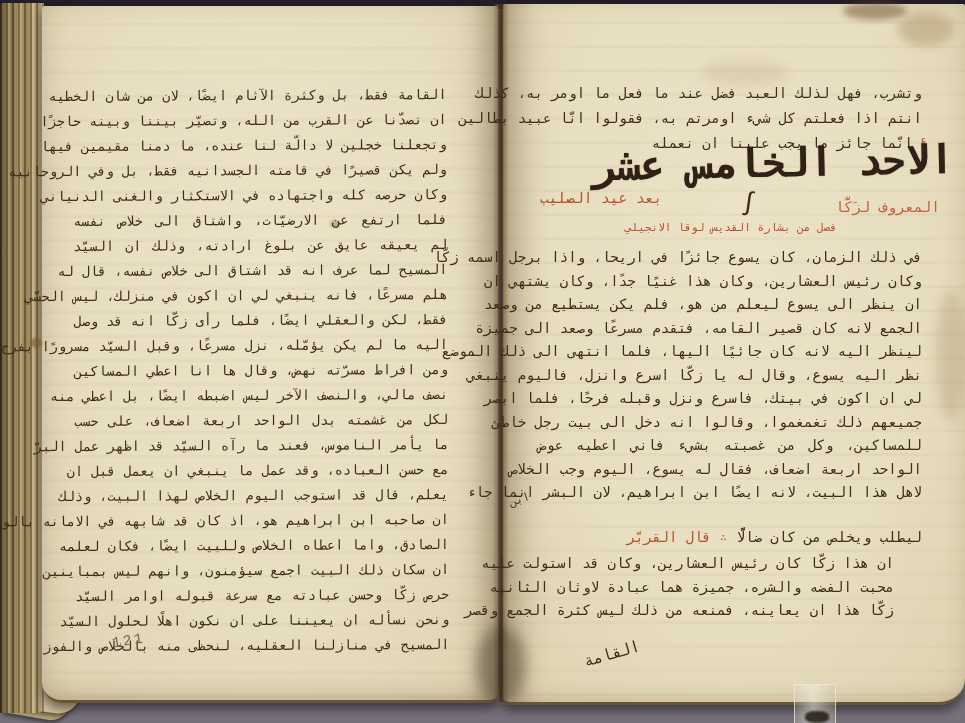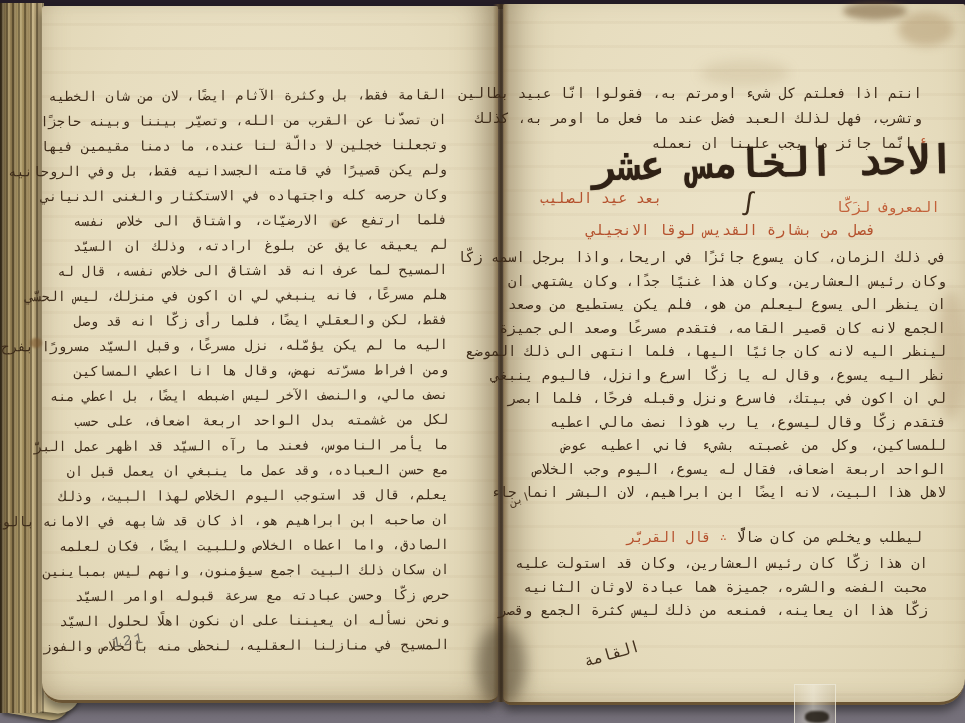--- a/index.html
+++ b/index.html
@@ -57,28 +57,28 @@
   .title{position:absolute;left:560px;top:138px;width:394px;direction:rtl;text-align:right;
     font-size:40px;line-height:58px;font-weight:bold;color:#2f2115;transform:rotate(-1.2deg);
     text-shadow:0 0 1px rgba(40,25,10,.6);white-space:nowrap;}
   .rubric-row{position:absolute;left:540px;top:182px;width:400px;direction:rtl;display:flex;
     justify-content:space-between;align-items:flex-start;}
   .rubric{color:#b5522e;font-size:14.5px;white-space:nowrap;}
   .r-right{transform:translateY(-2px);color:#c2613a;margin-top:19px;}
   .r-left{transform:translateY(8px);}
   .orn-black{color:#3e2c1a;font-size:26px;transform:translateY(6px) rotate(8deg);}
   .rubric-center{position:absolute;left:540px;top:221px;width:382px;direction:rtl;text-align:center;
-    color:#b5522e;font-size:15px;white-space:nowrap;}
+    color:#b5522e;font-size:11px;white-space:nowrap;}
 
-  .quote{position:absolute;left:538px;top:247px;width:384px;margin-left:24px;}
+  .quote{position:absolute;left:538px;top:247px;width:384px;}
   .divider-line{position:absolute;left:538px;top:529px;width:384px;direction:rtl;display:flex;
     align-items:center;gap:9px;font-size:14px;color:#3e2c1a;white-space:nowrap;}
   .divider-line .red{color:#b5522e;}
   .orn-red{color:#b5522e;font-size:11px;letter-spacing:1px;}
-  .commentary{position:absolute;left:544px;top:553px;width:384px;}
+  .commentary{position:absolute;left:510px;top:553px;width:384px;}
 
   .margin-note{position:absolute;left:509px;top:492px;font-size:11.5px;color:#4a3620;
     transform:rotate(-18deg);direction:rtl;}
   .catchword{position:absolute;left:583px;top:644px;font-size:16px;color:#43311d;
     transform:rotate(-16deg);direction:rtl;white-space:nowrap;}
   .page-number{position:absolute;left:112px;top:633px;font-size:15px;color:#6f6a60;
     transform:rotate(-9deg);letter-spacing:2px;}
 
   .strap{position:absolute;left:794px;top:684px;width:40px;height:39px;
     background:linear-gradient(90deg,rgba(225,218,200,.22),rgba(242,238,224,.55) 45%,rgba(200,192,172,.28));
@@ -130,22 +130,22 @@
       <div class="line-l">ان صاحبه ابن ابراهيم هو، اذ كان قد شابهه في الامانه بالوعد</div>
       <div class="line-l">الصادق، واما اعطاه الخلاص وللبيت ايضًا، فكان لعلمه</div>
       <div class="line-l">ان سكان ذلك البيت اجمع سيؤمنون، وانهم ليس بمباينين</div>
       <div class="line-l">حرص زكّا وحسن عبادته مع سرعة قبوله اوامر السيّد</div>
       <div class="line-l">ونحن نسأله ان يعيننا على ان نكون اهلًا لحلول السيّد</div>
       <div class="line-l">المسيح في منازلنا العقليه، لنحظى منه بالخلاص والفوز</div>
     </div>
   <div class="page-number">121</div>
 
   <div class="opening">
+    <div class="line-r">وتشرب، فهل لذلك العبد فضل عند ما فعل ما اومر به، كذلك</div>
     <div class="line-r">انتم اذا فعلتم كل شيء اومرتم به، فقولوا انّا عبيد بطالين</div>
-    <div class="line-r">وتشرب، فهل لذلك العبد فضل عند ما فعل ما اومر به، كذلك</div>
     <div class="line-r opening-last">
       <span class="fl-red">ء</span>
       <span>انّما جائز ما يجب علينا ان نعمله</span>
     </div>
   </div>
 
   <div class="title">الاحد الخامس عشر</div>
 
   <div class="rubric-row">
     <span class="rubric r-right">المعروف لزَكَّا</span>
@@ -156,21 +156,21 @@
 
   <div class="quote">
 
   <div class="line-r">في ذلك الزمان، كان يسوع جائزًا في اريحا، واذا برجل اسمه زكّا</div>
       <div class="line-r">وكان رئيس العشارين، وكان هذا غنيًا جدًا، وكان يشتهي ان</div>
       <div class="line-r">ان ينظر الى يسوع ليعلم من هو، فلم يكن يستطيع من وصعد</div>
       <div class="line-r">الجمع لانه كان قصير القامه، فتقدم مسرعًا وصعد الى جميزة</div>
       <div class="line-r">لينظر اليه لانه كان جائيًا اليها، فلما انتهى الى ذلك الموضع</div>
       <div class="line-r">نظر اليه يسوع، وقال له يا زكّا اسرع وانزل، فاليوم ينبغي</div>
       <div class="line-r">لي ان اكون في بيتك، فاسرع ونزل وقبله فرحًا، فلما ابصر</div>
-      <div class="line-r">فتقدم زكّا وقال ليسوع، يا رب هوذا نصف مالي اعطيه</div>
+      <div class="line-r">جميعهم ذلك تغمغموا، وقالوا انه دخل الى بيت رجل خاطئ</div>
       <div class="line-r">للمساكين، وكل من غصبته بشيء فاني اعطيه عوض</div>
       <div class="line-r">الواحد اربعة اضعاف، فقال له يسوع، اليوم وجب الخلاص</div>
       <div class="line-r">لاهل هذا البيت، لانه ايضًا ابن ابراهيم، لان البشر انما جاء</div>
     </div>
 
   <div class="divider-line">
     <span class="black">ليطلب ويخلص من كان ضالًّا</span>
     <span class="orn-red">∴</span>
     <span class="red">قال القربّر</span>
   </div>

